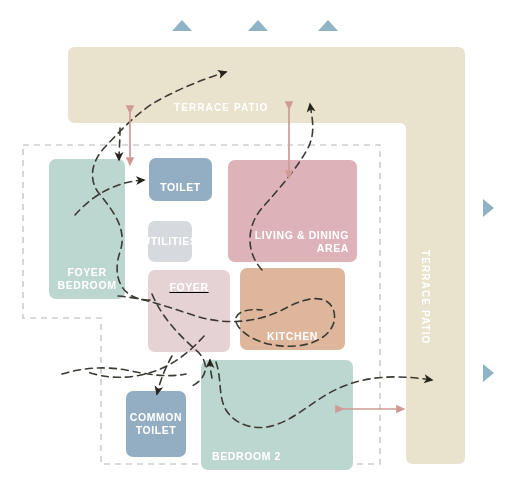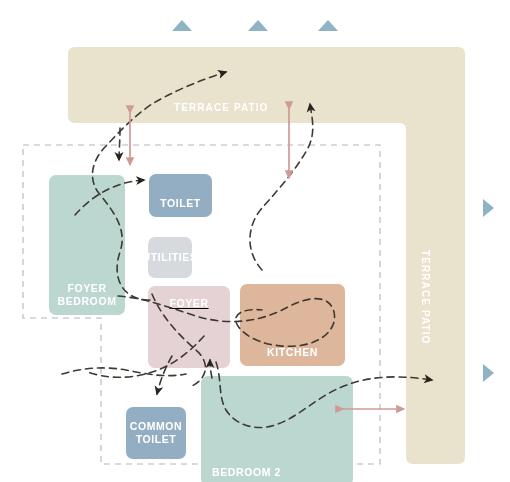--- a/index.html
+++ b/index.html
@@ -25,21 +25,20 @@
     height: 482px;
     overflow: visible;
   }
   .room {
     position: absolute;
     border-radius: 7px;
     box-sizing: border-box;
     display: flex;
     align-items: flex-end;
     justify-content: center;
-    margin-top: 16px;
   }
   .room-label {
     color: #ffffff;
     font-size: 10.5px;
     font-weight: bold;
     letter-spacing: 0.6px;
     text-align: center;
     line-height: 1.25;
     padding: 0 6px 7px 6px;
     white-space: pre-line;
@@ -104,30 +103,34 @@
   </div>
 
   <div class="room" style="left:149px; top:158px; width:63px; height:43px; background:#93aec2;">
     <span class="room-label">TOILET</span>
   </div>
 
   <div class="room" style="left:148px; top:221px; width:44px; height:41px; background:#d6dade; align-items:center;">
     <span class="room-label center">UTILITIES</span>
   </div>
 
+  <div class="room" style="left:228px; top:160px; width:129px; height:102px; background:#ddb2b8;">
+    <span class="room-label" style="text-align:right; width:100%; padding-right:8px;">LIVING &amp; DINING
+AREA</span>
+  </div>
 
   <div class="room" style="left:148px; top:270px; width:82px; height:82px; background:#e4d2d4; align-items:flex-start;text-decoration:underline;">
     <span class="room-label" style="padding-top:11px; padding-bottom:0;">FOYER</span>
   </div>
 
   <div class="room" style="left:240px; top:268px; width:105px; height:82px; background:#ddb69b;">
     <span class="room-label">KITCHEN</span>
   </div>
 
-  <div class="room" style="left:126px; top:391px; width:60px; height:52px; background:#93aec2; align-items:center;">
+  <div class="room" style="left:126px; top:391px; width:60px; height:66px; background:#93aec2; align-items:center;">
     <span class="room-label center">COMMON
 TOILET</span>
   </div>
 
   <div class="room" style="left:201px; top:360px; width:152px; height:110px; background:#bcd6d0;">
     <span class="room-label" style="text-align:left; width:100%; padding-left:11px;">BEDROOM 2</span>
   </div>
 
   <svg class="layer" viewBox="0 0 510 482">
     <defs>

